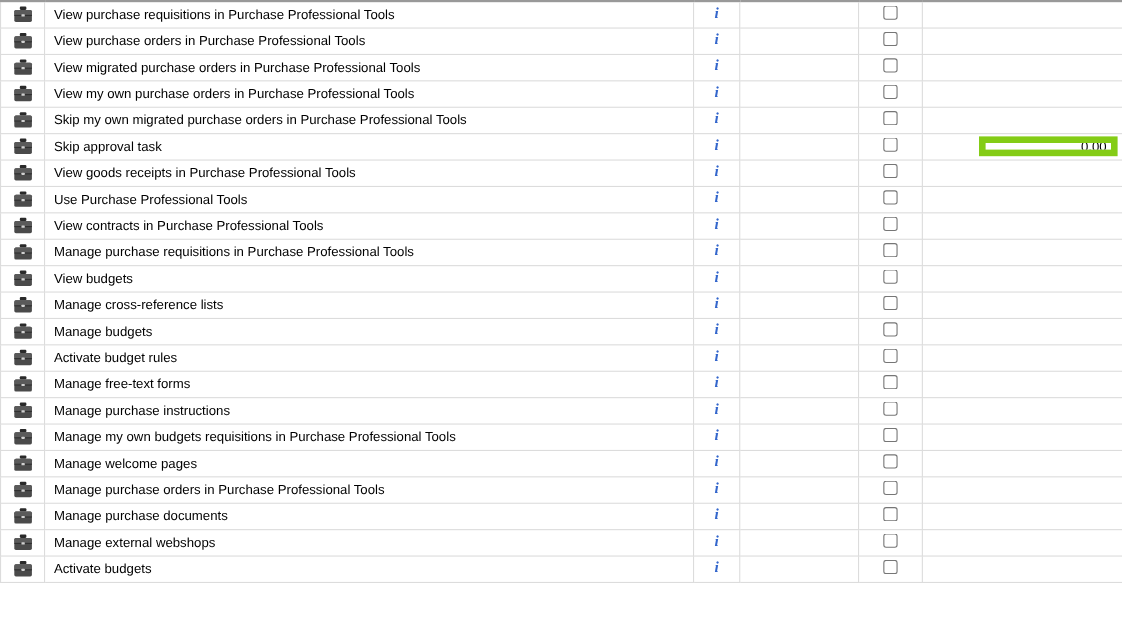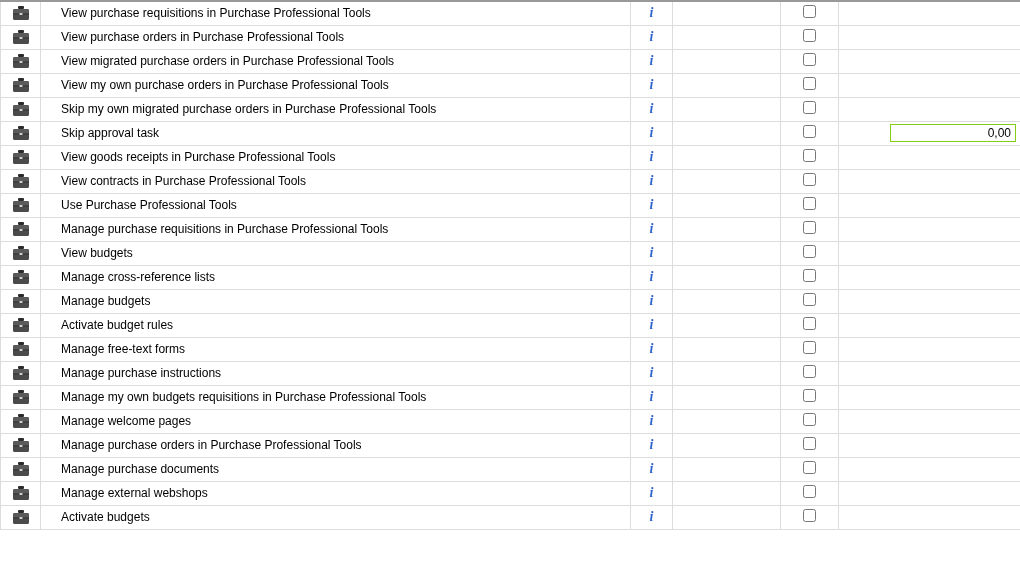--- a/index.html
+++ b/index.html
@@ -16,21 +16,21 @@
     width: 1020px;
     table-layout: fixed;
   }
   td {
     border: 1px solid #dcdcdc;
     padding: 0;
     height: 24px;
     vertical-align: middle;
   }
   .col-icon { width: 40px; text-align: center; }
-  .col-name { width: 590px; padding-left: 20px; }
+  .col-name { width: 590px; padding-left: 8px; }
   .col-info { width: 42px; text-align: center; }
   .col-blank1 { width: 108px; text-align: center; }
   .col-check { width: 58px; text-align: center; }
   .col-value { width: 182px; text-align: right; padding-right: 4px; }
   .briefcase-svg { display: inline-block; vertical-align: middle; }
   .info-char {
     font-family: Georgia, 'Times New Roman', serif;
     font-weight: bold;
     font-style: italic;
     color: #3366cc;
@@ -39,21 +39,21 @@
   }
   input[type="checkbox"] {
     width: 13px;
     height: 13px;
     margin: 0;
     cursor: pointer;
   }
   .num-input {
     width: 126px;
     height: 18px;
-    border: 1px solid #84cc16;
+    border: 6px solid #84cc16;
     background: #fff;
     text-align: right;
     font-size: 12px;
     padding: 0 4px;
     font-family: Arial, Helvetica, sans-serif;
   }
   tr:first-child td { border-top: 2px solid #999; }
 </style>
 </head>
 <body>
@@ -183,37 +183,37 @@
       <tr>
         <td class="col-icon">
 <svg class="briefcase-svg" width="18" height="16" viewBox="0 0 18 16">
   <rect x="6" y="1" width="6" height="3" rx="1" fill="#2a2a2a"></rect>
   <rect x="7" y="2" width="4" height="2" fill="#fff" opacity="0"></rect>
   <rect x="1" y="4" width="16" height="11" rx="1.5" fill="#4a4a4a"></rect>
   <rect x="1" y="4" width="16" height="5" rx="1.5" fill="#5a5a5a"></rect>
   <rect x="1" y="8.5" width="16" height="1" fill="#2f2f2f"></rect>
   <rect x="7.5" y="8" width="3" height="2" rx="0.5" fill="#d0d0d0"></rect>
 </svg></td>
+        <td class="col-name">Use Purchase Professional Tools</td>
+        <td class="col-info"><span class="info-char">i</span></td>
+        <td class="col-blank1"></td>
+        <td class="col-check"><input type="checkbox" style=""></td>
+        <td class="col-value"></td>
+      </tr>
+      <tr>
+        <td class="col-icon">
+<svg class="briefcase-svg" width="18" height="16" viewBox="0 0 18 16">
+  <rect x="6" y="1" width="6" height="3" rx="1" fill="#2a2a2a"></rect>
+  <rect x="7" y="2" width="4" height="2" fill="#fff" opacity="0"></rect>
+  <rect x="1" y="4" width="16" height="11" rx="1.5" fill="#4a4a4a"></rect>
+  <rect x="1" y="4" width="16" height="5" rx="1.5" fill="#5a5a5a"></rect>
+  <rect x="1" y="8.5" width="16" height="1" fill="#2f2f2f"></rect>
+  <rect x="7.5" y="8" width="3" height="2" rx="0.5" fill="#d0d0d0"></rect>
+</svg></td>
         <td class="col-name">View contracts in Purchase Professional Tools</td>
-        <td class="col-info"><span class="info-char">i</span></td>
-        <td class="col-blank1"></td>
-        <td class="col-check"><input type="checkbox" style=""></td>
-        <td class="col-value"></td>
-      </tr>
-      <tr>
-        <td class="col-icon">
-<svg class="briefcase-svg" width="18" height="16" viewBox="0 0 18 16">
-  <rect x="6" y="1" width="6" height="3" rx="1" fill="#2a2a2a"></rect>
-  <rect x="7" y="2" width="4" height="2" fill="#fff" opacity="0"></rect>
-  <rect x="1" y="4" width="16" height="11" rx="1.5" fill="#4a4a4a"></rect>
-  <rect x="1" y="4" width="16" height="5" rx="1.5" fill="#5a5a5a"></rect>
-  <rect x="1" y="8.5" width="16" height="1" fill="#2f2f2f"></rect>
-  <rect x="7.5" y="8" width="3" height="2" rx="0.5" fill="#d0d0d0"></rect>
-</svg></td>
-        <td class="col-name">Use Purchase Professional Tools</td>
         <td class="col-info"><span class="info-char">i</span></td>
         <td class="col-blank1"></td>
         <td class="col-check"><input type="checkbox" style=""></td>
         <td class="col-value"></td>
       </tr>
       <tr>
         <td class="col-icon">
 <svg class="briefcase-svg" width="18" height="16" viewBox="0 0 18 16">
   <rect x="6" y="1" width="6" height="3" rx="1" fill="#2a2a2a"></rect>
   <rect x="7" y="2" width="4" height="2" fill="#fff" opacity="0"></rect>

